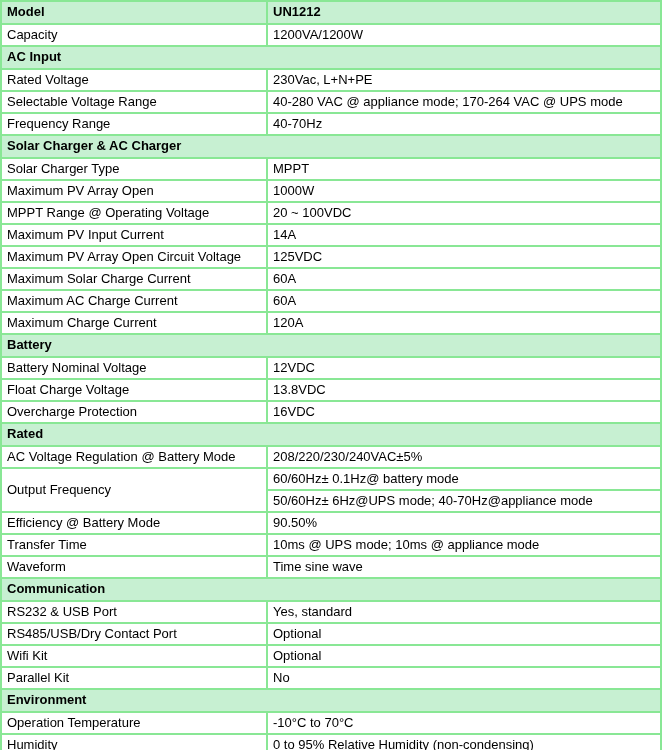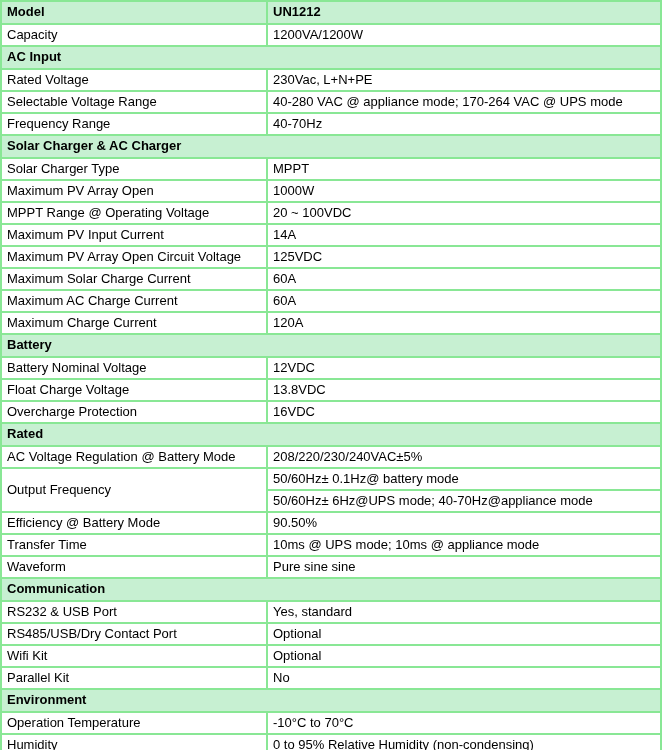--- a/index.html
+++ b/index.html
@@ -126,36 +126,36 @@
         </tr>
         <tr class="section-row">
           <td colspan="2">Rated</td>
         </tr>
         <tr>
           <td>AC Voltage Regulation @ Battery Mode</td>
           <td>208/220/230/240VAC±5%</td>
         </tr>
         <tr>
           <td rowspan="2">Output Frequency</td>
-          <td>50/60Hz± 0.1Hz@ battery mode</td>
+          <td>60/60Hz± 0.1Hz@ battery mode</td>
         </tr>
         <tr>
           <td>50/60Hz± 6Hz@UPS mode; 40-70Hz@appliance mode</td>
         </tr>
         <tr>
           <td>Efficiency @ Battery Mode</td>
           <td>90.50%</td>
         </tr>
         <tr>
           <td>Transfer Time</td>
           <td>10ms @ UPS mode; 10ms @ appliance mode</td>
         </tr>
         <tr>
           <td>Waveform</td>
-          <td>Pure sine sine</td>
+          <td>Time sine wave</td>
         </tr>
         <tr class="section-row">
           <td colspan="2">Communication</td>
         </tr>
         <tr>
           <td>RS232 &amp; USB Port</td>
           <td>Yes, standard</td>
         </tr>
         <tr>
           <td>RS485/USB/Dry Contact Port</td>

